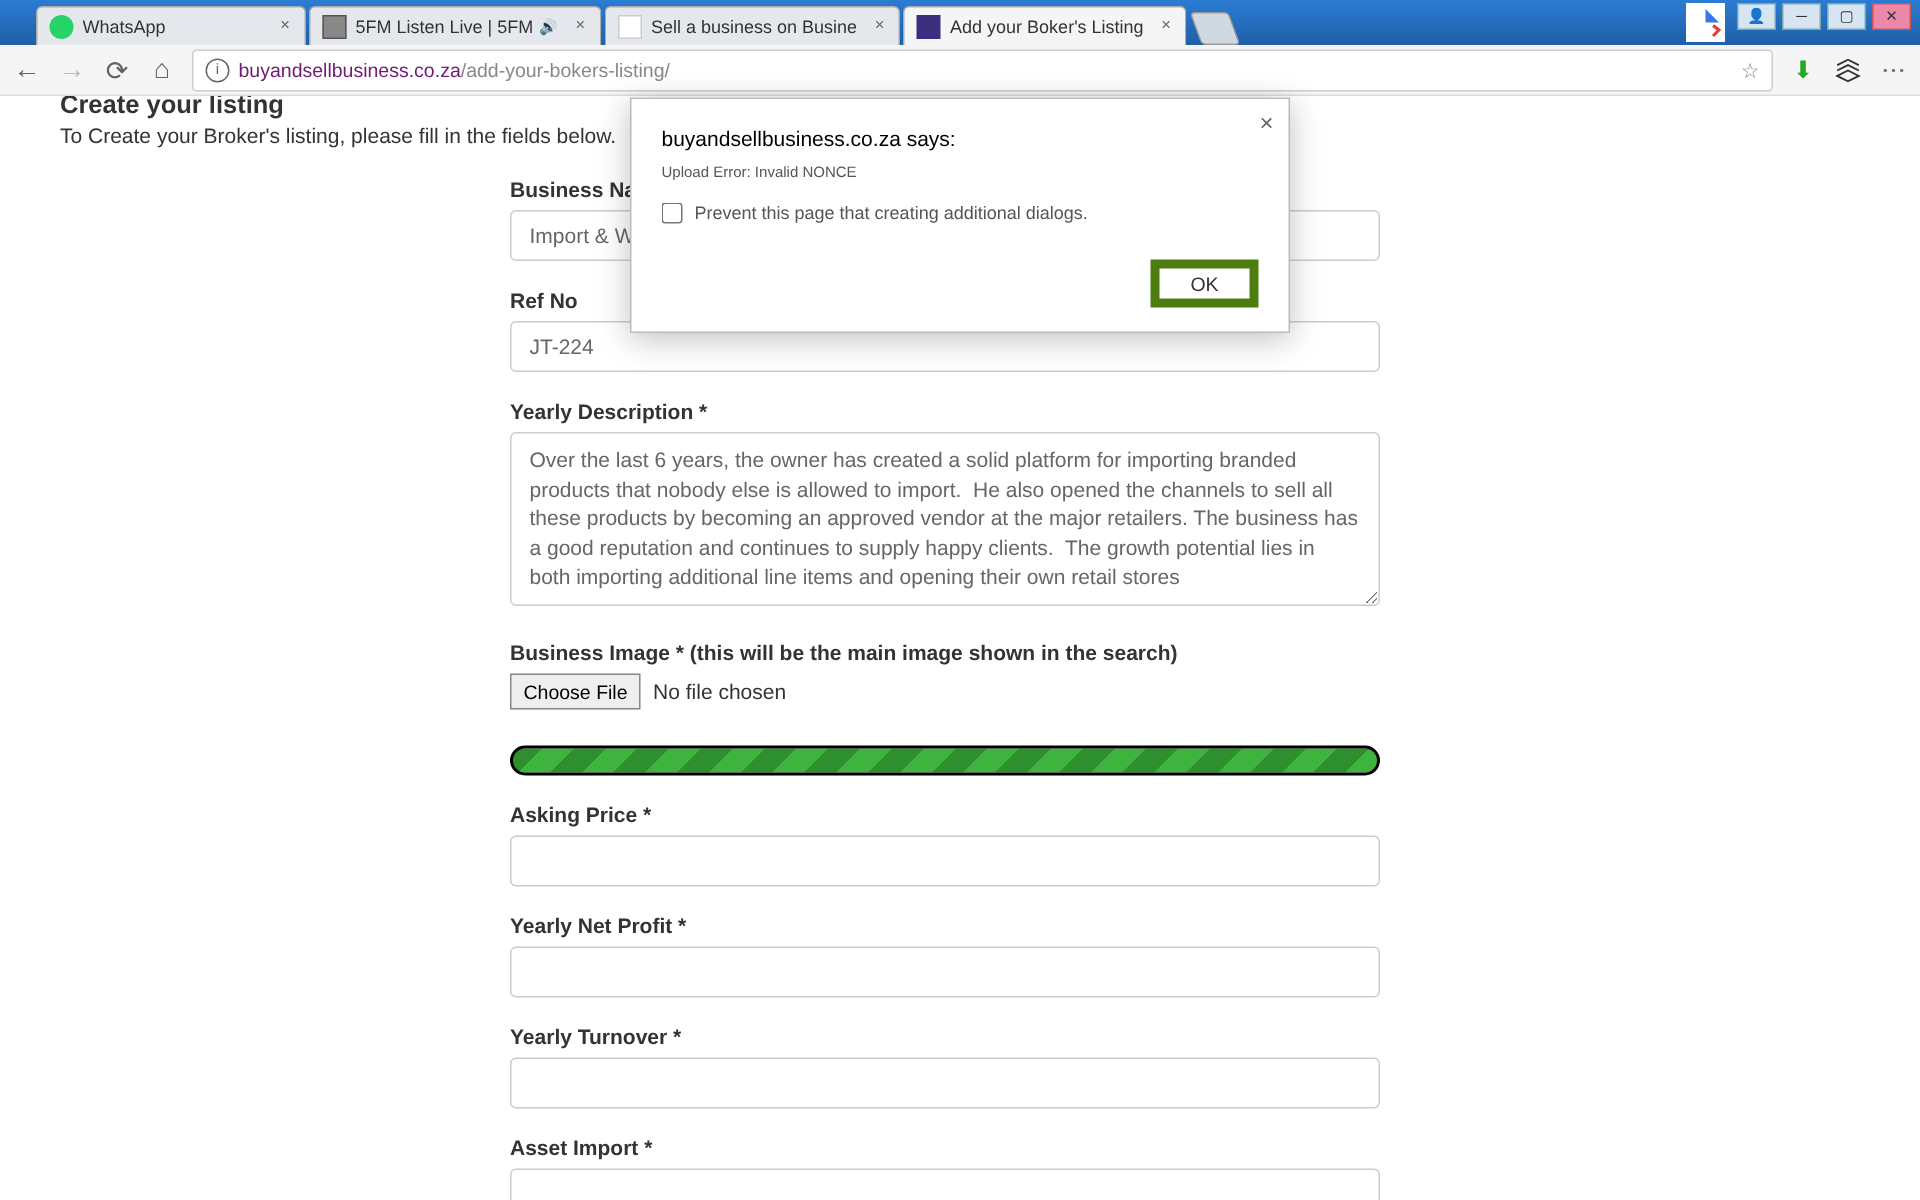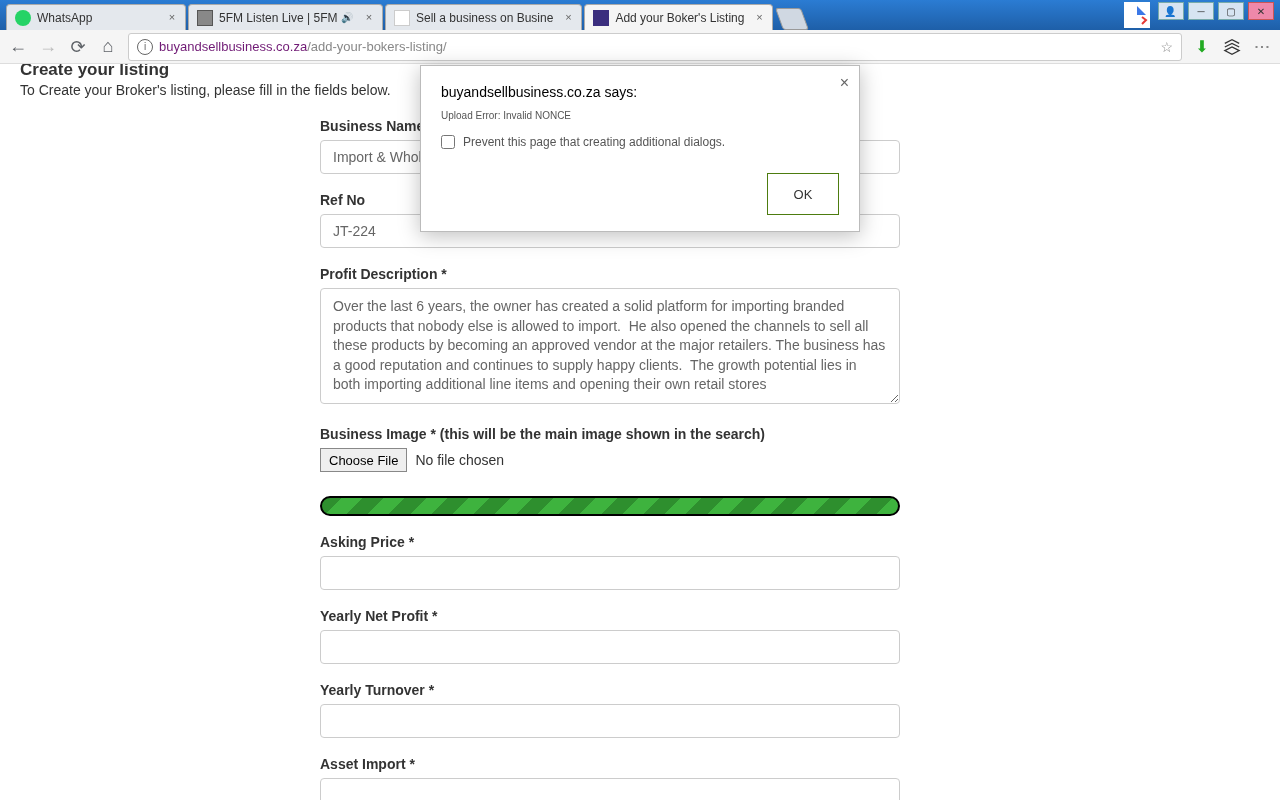--- a/index.html
+++ b/index.html
@@ -1,17 +1,17 @@
 <!DOCTYPE html>
 <html><head>
 <meta charset="utf-8">
 <style>
 *{box-sizing:border-box;margin:0;padding:0;font-family:"Segoe UI",Arial,sans-serif}
 body{width:1280px;height:800px;overflow:hidden;background:#fff;position:relative}
-.titlebar{height:30px;background:linear-gradient(#2b7cd3,#1e5fa8);display:flex;align-items:flex-end;padding-left:6px;position:relative}
+.titlebar{height:30px;background:linear-gradient(#2b7cd3,#1e5fa8);display:flex;align-items:flex-end;padding-left:24px;position:relative}
 .tab{height:26px;background:#e4e8ed;border-radius:4px 4px 0 0;margin-right:2px;padding:0 28px 0 8px;display:flex;align-items:center;font-size:12px;color:#333;position:relative;min-width:180px;max-width:200px;border:1px solid #aaa;border-bottom:none}
 .tab.active{background:#f5f5f5}
 .tab .favicon{width:16px;height:16px;margin-right:6px;flex-shrink:0}
 .tab .tab-title{white-space:nowrap;overflow:hidden;text-overflow:ellipsis;flex:1}
 .tab .tab-close{position:absolute;right:6px;top:5px;width:14px;height:14px;font-size:11px;color:#666;text-align:center;line-height:14px;cursor:pointer}
 .tab .speaker{font-size:10px;margin-left:4px;color:#666}
 .newtab{width:26px;height:22px;background:#d0d8e2;margin-left:4px;border-radius:3px;transform:skewX(20deg);border:1px solid #999}
 .win-controls{position:absolute;right:6px;top:2px;display:flex;gap:4px}
 .win-btn{width:26px;height:18px;background:#d7e4f2;border:1px solid #7aa;display:flex;align-items:center;justify-content:center;font-size:10px;color:#333}
 .win-btn.close{background:#e8a;border-color:#c55}
@@ -19,21 +19,21 @@
 .toolbar{height:34px;background:#f5f5f5;border-bottom:1px solid #ddd;display:flex;align-items:center;padding:0 8px;gap:10px}
 .nav-btn{width:20px;height:20px;display:flex;align-items:center;justify-content:center;color:#5f6368;cursor:pointer;font-size:18px}
 .nav-btn.disabled{color:#bbb}
 .url-bar{flex:1;height:28px;border:1px solid #ccc;border-radius:3px;background:#fff;display:flex;align-items:center;padding:0 8px;font-size:13px;color:#333}
 .url-bar .info-icon{width:16px;height:16px;border:1px solid #666;border-radius:50%;font-size:10px;display:flex;align-items:center;justify-content:center;margin-right:6px;color:#666}
 .url-bar .domain{color:#701a75}
 .url-bar .path{color:#888}
 .url-bar .star{margin-left:auto;color:#888;font-size:14px}
 .tb-icon{width:20px;height:20px;display:flex;align-items:center;justify-content:center;font-size:16px}
 .menu-dots{color:#666;letter-spacing:-1px;writing-mode:vertical-lr}
-.page{height:736px;overflow-y:scroll;padding:0 20px;position:relative}
+.page{height:736px;overflow-y:scroll;padding:0 40px;position:relative}
 .page::-webkit-scrollbar{width:17px}
 .page::-webkit-scrollbar-track{background:#f1f1f1}
 .page::-webkit-scrollbar-thumb{background:#c1c1c1}
 .page-content{max-width:880px;padding-top:0}
 .listing-title{font-size:17px;font-weight:bold;color:#333;margin-top:-4px}
 .listing-sub{font-size:14px;color:#333;margin-top:2px;margin-bottom:20px}
 .form{margin-left:300px;width:580px}
 .field-label{font-size:14px;font-weight:bold;color:#333;margin-bottom:6px;margin-top:18px}
 .text-input{width:100%;height:34px;border:1px solid #ccc;border-radius:4px;padding:0 12px;font-size:14px;color:#666}
 .textarea{width:100%;height:116px;border:1px solid #ccc;border-radius:4px;padding:8px 12px;font-size:14px;color:#666;resize:both;overflow-y:scroll;line-height:1.4}
@@ -41,21 +41,21 @@
 .file-btn{height:24px;padding:2px 8px;font-size:13px;background:#efefef;border:1px solid #888}
 .file-status{font-size:14px;color:#333}
 .progress-bar{width:100%;height:20px;border:2px solid #000;border-radius:10px;background:repeating-linear-gradient(-45deg,#3eb33e 0 15px,#2e8f2e 15px 30px)}
 .dialog{position:absolute;left:420px;top:65px;width:440px;background:#fff;border:1px solid #bbb;box-shadow:0 4px 20px rgba(0,0,0,.25);padding:18px 20px 16px;z-index:100}
 .dialog-close{position:absolute;right:10px;top:8px;font-size:16px;color:#666;cursor:pointer}
 .dialog-title{font-size:14px;color:#000000;margin-bottom:10px}
 .dialog-msg{font-size:10px;color:#555;margin-bottom:14px}
 .dialog-check{display:flex;align-items:center;gap:8px;font-size:12px;color:#555;margin-bottom:24px}
 .dialog-check input{width:14px;height:14px}
 .dialog-actions{display:flex;justify-content:flex-end}
-.dialog-ok{width:72px;height:42px;background:#fff;border:1px solid #4d7c0f;color:#333;font-size:13px;cursor:pointer}
+.dialog-ok{width:72px;height:32px;background:#fff;border:6px solid #4d7c0f;color:#333;font-size:13px;cursor:pointer}
 .wa-icon{background:#25d366;border-radius:50%}
 .page-icon-5fm{background:#888;border:1px solid #555}
 .page-icon-sell{background:#fff;border:1px solid #ccc}
 .page-icon-add{background:#3b2e7e}
 </style>
 </head>
 <body>
 
 <div class="titlebar">
   <div class="tab">
@@ -118,21 +118,21 @@
     <div class="listing-title">Create your listing</div>
     <div class="listing-sub">To Create your Broker's listing, please fill in the fields below.</div>
 
     <div class="form">
       <div class="field-label">Business Name *</div>
       <input class="text-input" value="Import &amp; Wholesale" style="">
 
       <div class="field-label">Ref No</div>
       <input class="text-input" value="JT-224" style="">
 
-      <div class="field-label">Profit Description *</div>
+      <div class="field-label">Yearly Description *</div>
       <textarea class="textarea" style="">Over the last 6 years, the owner has created a solid platform for importing branded products that nobody else is allowed to import.  He also opened the channels to sell all these products by becoming an approved vendor at the major retailers. The business has a good reputation and continues to supply happy clients.  The growth potential lies in both importing additional line items and opening their own retail stores</textarea>
 
       <div class="field-label">Business Image * (this will be the main image shown in the search)</div>
       <div class="file-row">
         <button class="file-btn">Choose File</button>
         <span class="file-status">No file chosen</span>
       </div>
       <div class="progress-bar"></div>
 
       <div class="field-label">Asking Price *</div>

